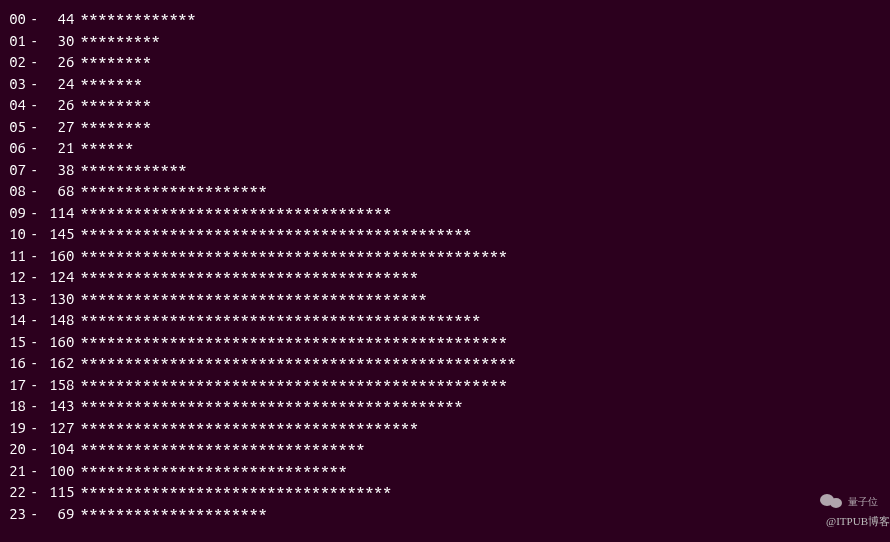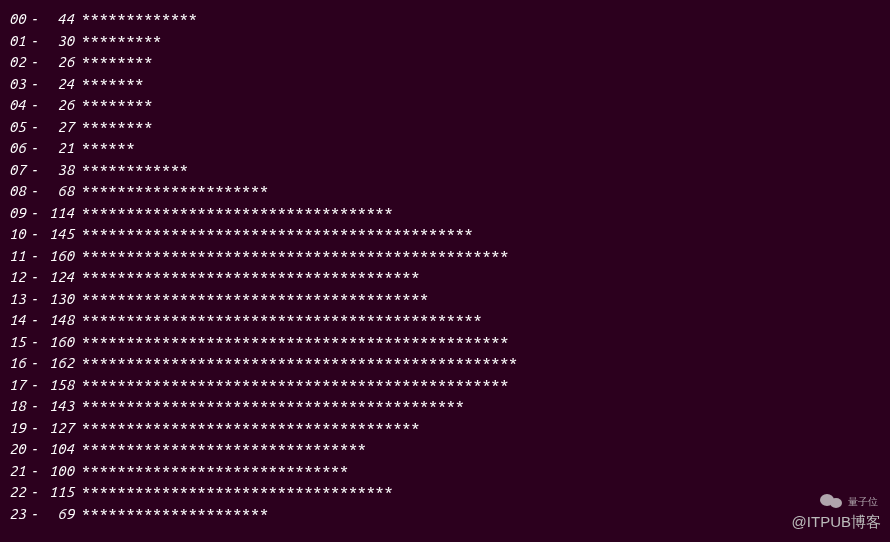--- a/index.html
+++ b/index.html
@@ -18,21 +18,20 @@
       height: 542px;
       overflow: hidden;
       position: relative;
     }
     .histogram {
       white-space: pre;
     }
     .row {
       display: block;
       height: 21.5px;
-      font-style: italic;
     }
     .label {
       display: inline-block;
       width: 22px;
       text-align: right;
     }
     .sep {
       display: inline-block;
       padding: 0 4px;
     }
@@ -79,25 +78,25 @@
       right: 0;
       bottom: 2px;
     }
     .watermark-text {
       color: #ddd;
       font-size: 10px;
       font-family: sans-serif;
     }
     .watermark-sub {
       position: absolute;
-      right: 9px;
+      right: 0;
       bottom: 10px;
       color: #bbb;
-      font-size: 15px;
-      font-family: Liberation Sans, sans-serif;
+      font-size: 11px;
+      font-family: Liberation Serif, serif;
     }
   </style>
 </head>
 <body>
 
 <div class="histogram" id="histogram"><div class="row"><span class="label">00</span><span class="sep">-</span><span class="value">44</span><span class="bar">*************</span></div><div class="row"><span class="label">01</span><span class="sep">-</span><span class="value">30</span><span class="bar">*********</span></div><div class="row"><span class="label">02</span><span class="sep">-</span><span class="value">26</span><span class="bar">********</span></div><div class="row"><span class="label">03</span><span class="sep">-</span><span class="value">24</span><span class="bar">*******</span></div><div class="row"><span class="label">04</span><span class="sep">-</span><span class="value">26</span><span class="bar">********</span></div><div class="row"><span class="label">05</span><span class="sep">-</span><span class="value">27</span><span class="bar">********</span></div><div class="row"><span class="label">06</span><span class="sep">-</span><span class="value">21</span><span class="bar">******</span></div><div class="row"><span class="label">07</span><span class="sep">-</span><span class="value">38</span><span class="bar">************</span></div><div class="row"><span class="label">08</span><span class="sep">-</span><span class="value">68</span><span class="bar">*********************</span></div><div class="row"><span class="label">09</span><span class="sep">-</span><span class="value">114</span><span class="bar">***********************************</span></div><div class="row"><span class="label">10</span><span class="sep">-</span><span class="value">145</span><span class="bar">********************************************</span></div><div class="row"><span class="label">11</span><span class="sep">-</span><span class="value">160</span><span class="bar">************************************************</span></div><div class="row"><span class="label">12</span><span class="sep">-</span><span class="value">124</span><span class="bar">**************************************</span></div><div class="row"><span class="label">13</span><span class="sep">-</span><span class="value">130</span><span class="bar">***************************************</span></div><div class="row"><span class="label">14</span><span class="sep">-</span><span class="value">148</span><span class="bar">*********************************************</span></div><div class="row"><span class="label">15</span><span class="sep">-</span><span class="value">160</span><span class="bar">************************************************</span></div><div class="row"><span class="label">16</span><span class="sep">-</span><span class="value">162</span><span class="bar">*************************************************</span></div><div class="row"><span class="label">17</span><span class="sep">-</span><span class="value">158</span><span class="bar">************************************************</span></div><div class="row"><span class="label">18</span><span class="sep">-</span><span class="value">143</span><span class="bar">*******************************************</span></div><div class="row"><span class="label">19</span><span class="sep">-</span><span class="value">127</span><span class="bar">**************************************</span></div><div class="row"><span class="label">20</span><span class="sep">-</span><span class="value">104</span><span class="bar">********************************</span></div><div class="row"><span class="label">21</span><span class="sep">-</span><span class="value">100</span><span class="bar">******************************</span></div><div class="row"><span class="label">22</span><span class="sep">-</span><span class="value">115</span><span class="bar">***********************************</span></div><div class="row"><span class="label">23</span><span class="sep">-</span><span class="value">69</span><span class="bar">*********************</span></div></div>
 
 <div class="watermark">
   <span class="wechat-icon"></span>
   <span class="watermark-text">量子位</span>

